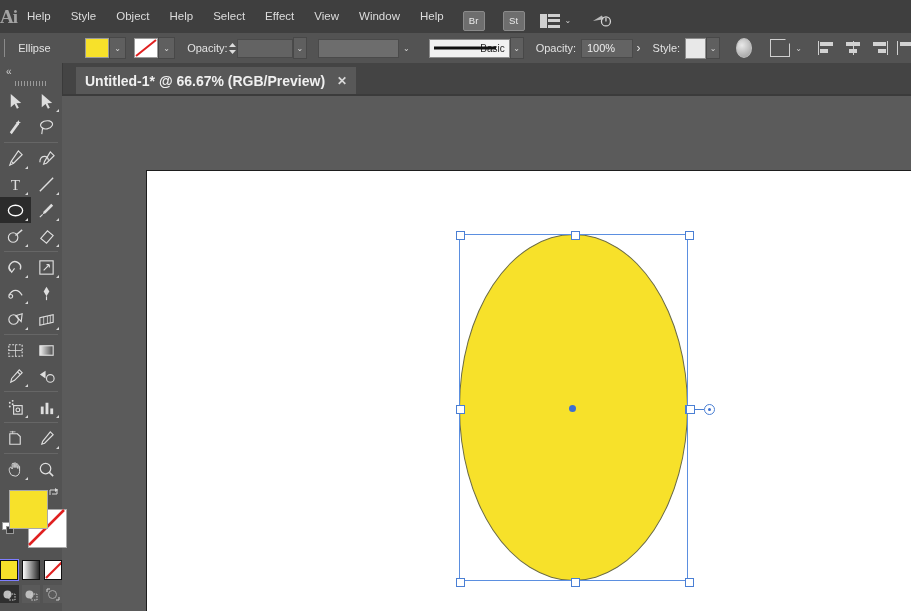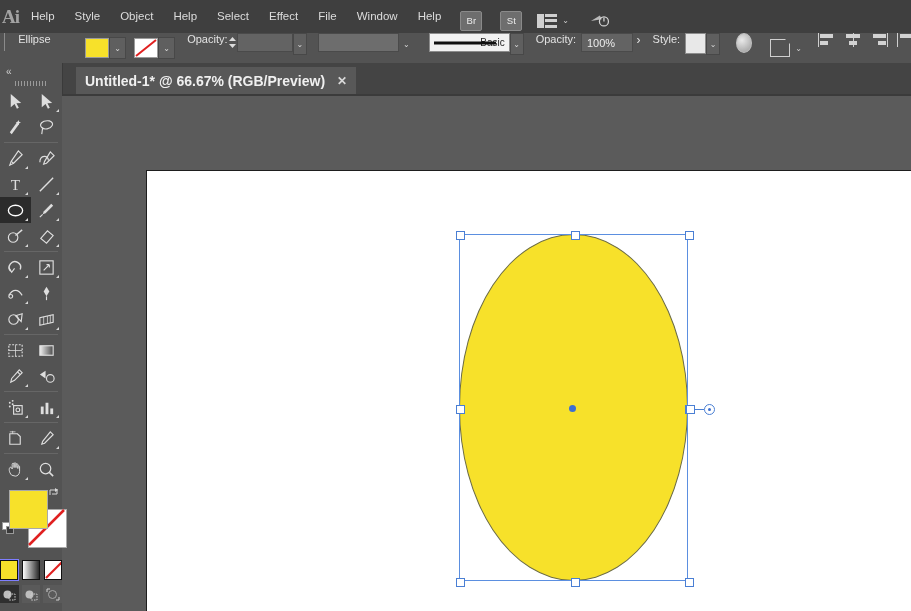--- a/index.html
+++ b/index.html
@@ -25,21 +25,21 @@
           color:#ebebeb;margin:0 9px;border-radius:2px;}
   .ws-icon{width:20px;height:14px;display:flex;margin-left:6px;}
   .ws-icon .c1{width:7px;background:#cfcfcf;}
   .ws-icon .c2{flex:1;display:flex;flex-direction:column;justify-content:space-between;margin-left:1px;}
   .ws-icon .c2 i{display:block;height:3px;background:#cfcfcf;}
   .chev{margin-left:5px;font-size:8px;color:#d0d0d0;}
   .power-ico{margin-left:18px;position:relative;width:24px;height:18px;color:#c8c8c8;}
 
   
   .ctrlbar{position:absolute;left:0;top:33px;width:911px;height:30px;background:#535353;
-           border-bottom:1px solid #14b8a6;display:flex;}
+           border-bottom:1px solid #14b8a6;display:flex;align-items:center;}
   .grip{width:4px;height:18px;margin:0 5px 0 4px;
         background:repeating-linear-gradient(to right,#8b8b8b 0 1px,transparent 1px 3px);}
   .ctrl-label{font-size:11px;color:#e2e2e2;white-space:nowrap;}
   .swatch{width:22px;height:18px;border:1px solid #9b9b9b;}
   .mini-chev{width:15px;height:20px;background:#5f5f5f;border:1px solid #484848;
              display:flex;align-items:center;justify-content:center;font-size:8px;color:#d8d8d8;}
   .stepper{width:10px;height:19px;display:flex;flex-direction:column;justify-content:center;
            align-items:center;color:#dcdcdc;font-size:7px;line-height:6px;}
   .field{height:19px;background:#636363;border:1px solid #4a4a4a;display:flex;align-items:center;
          padding:0 5px;font-size:11px;color:#ededed;box-sizing:border-box;}
@@ -127,21 +127,21 @@
 <div id="app">
 
   <div class="menubar">
     <div class="ai-logo">Ai</div>
     <div class="menu-item">Help</div>
     <div class="menu-item">Style</div>
     <div class="menu-item">Object</div>
     <div class="menu-item">Help</div>
     <div class="menu-item">Select</div>
     <div class="menu-item">Effect</div>
-    <div class="menu-item">File</div>
+    <div class="menu-item">View</div>
     <div class="menu-item">Window</div>
     <div class="menu-item">Help</div>
 
     <div class="menu-right">
       <div class="sq-btn">Br</div>
       <div class="sq-btn">St</div>
       <div class="ws-icon">
         <div class="c1"></div>
         <div class="c2">
             <i></i>

